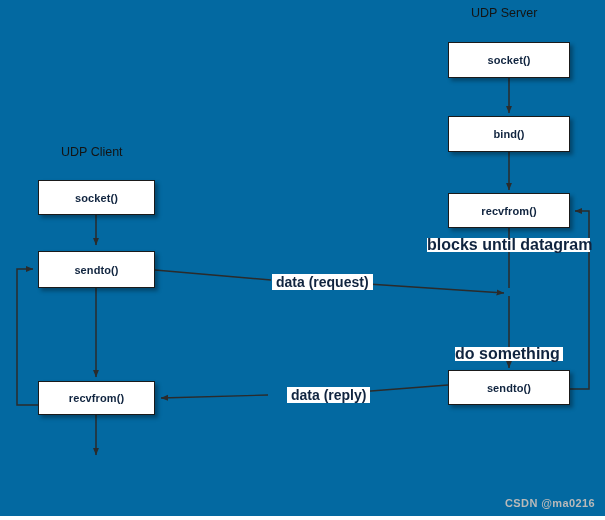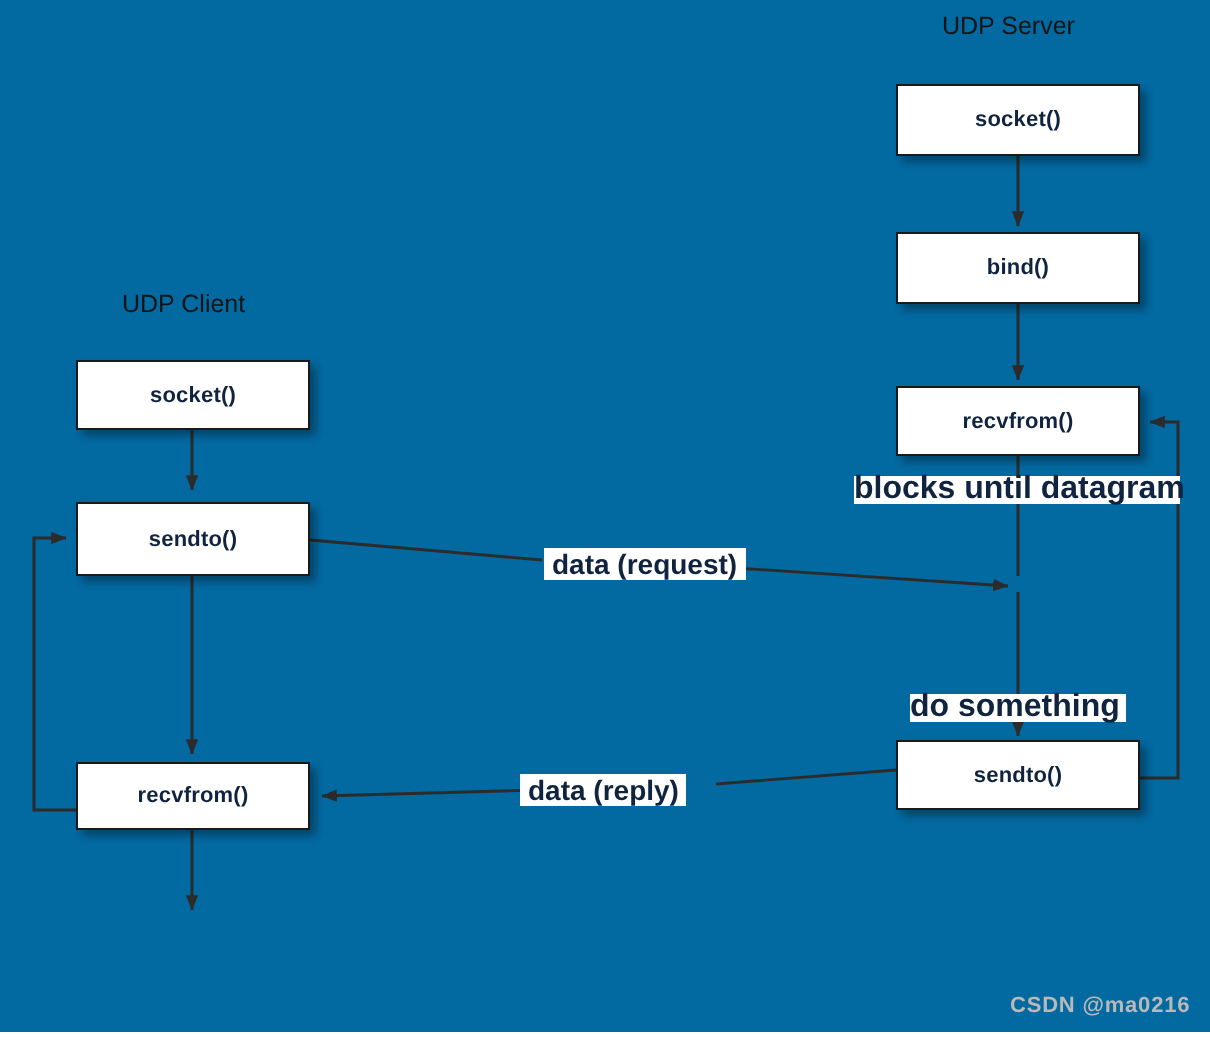--- a/index.html
+++ b/index.html
@@ -145,17 +145,17 @@
     <span>sendto()</span>
   </div>
 
   <div class="node" style="left:38px; top:381px; width:117px; height:34px;">
     <span>recvfrom()</span>
   </div>
 
 
   <div class="edge-label" style="left:272px; top:274px;">data (request)</div>
 
-  <div class="edge-label" style="left:260px; top:387px;">data (reply)</div>
+  <div class="edge-label" style="left:287px; top:387px;">data (reply)</div>
 
   <div class="watermark" style="left:505px; top:497px;">CSDN @ma0216</div>
 
 </div>
 
 </body></html>

